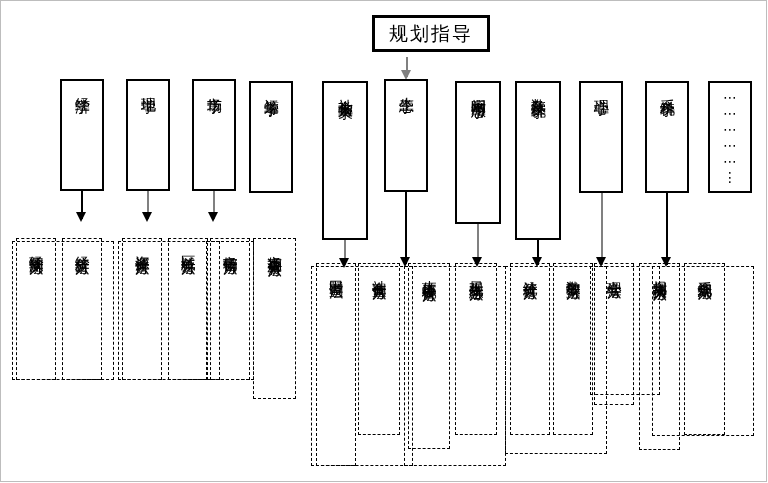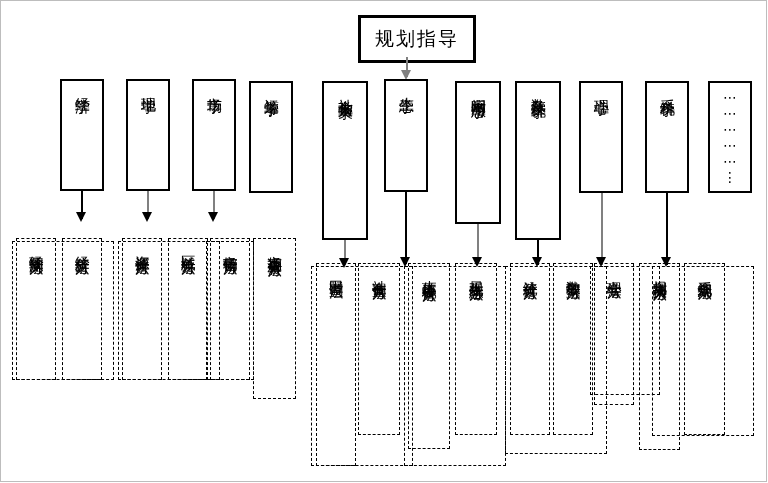--- a/index.html
+++ b/index.html
@@ -108,21 +108,21 @@
   }
   .arrow.gray { border-top-color: #808080; }
 </style>
 </head>
 <body>
 
 <div id="canvas">
 
   <div class="frame"></div>
 
-  <div class="vbox root" style="left:358px; top:15px; width:118px; height:48px;">
+  <div class="vbox root" style="left:372px; top:15px; width:118px; height:37px;">
     <span class="htext">规划指导</span>
   </div>
 
   <div class="ln gray" style="left:406px; top:57px; width:1.6px; height:20px;"></div>
   <div class="arrow gray" style="left:401px; top:70px;"></div>
 
   <div class="vbox disc" style="left:60px; top:79px; width:44px; height:112px;">
     <span class="vtext">经济学</span>
   </div>
   <div class="vbox disc" style="left:126px; top:79px; width:44px; height:112px;">

